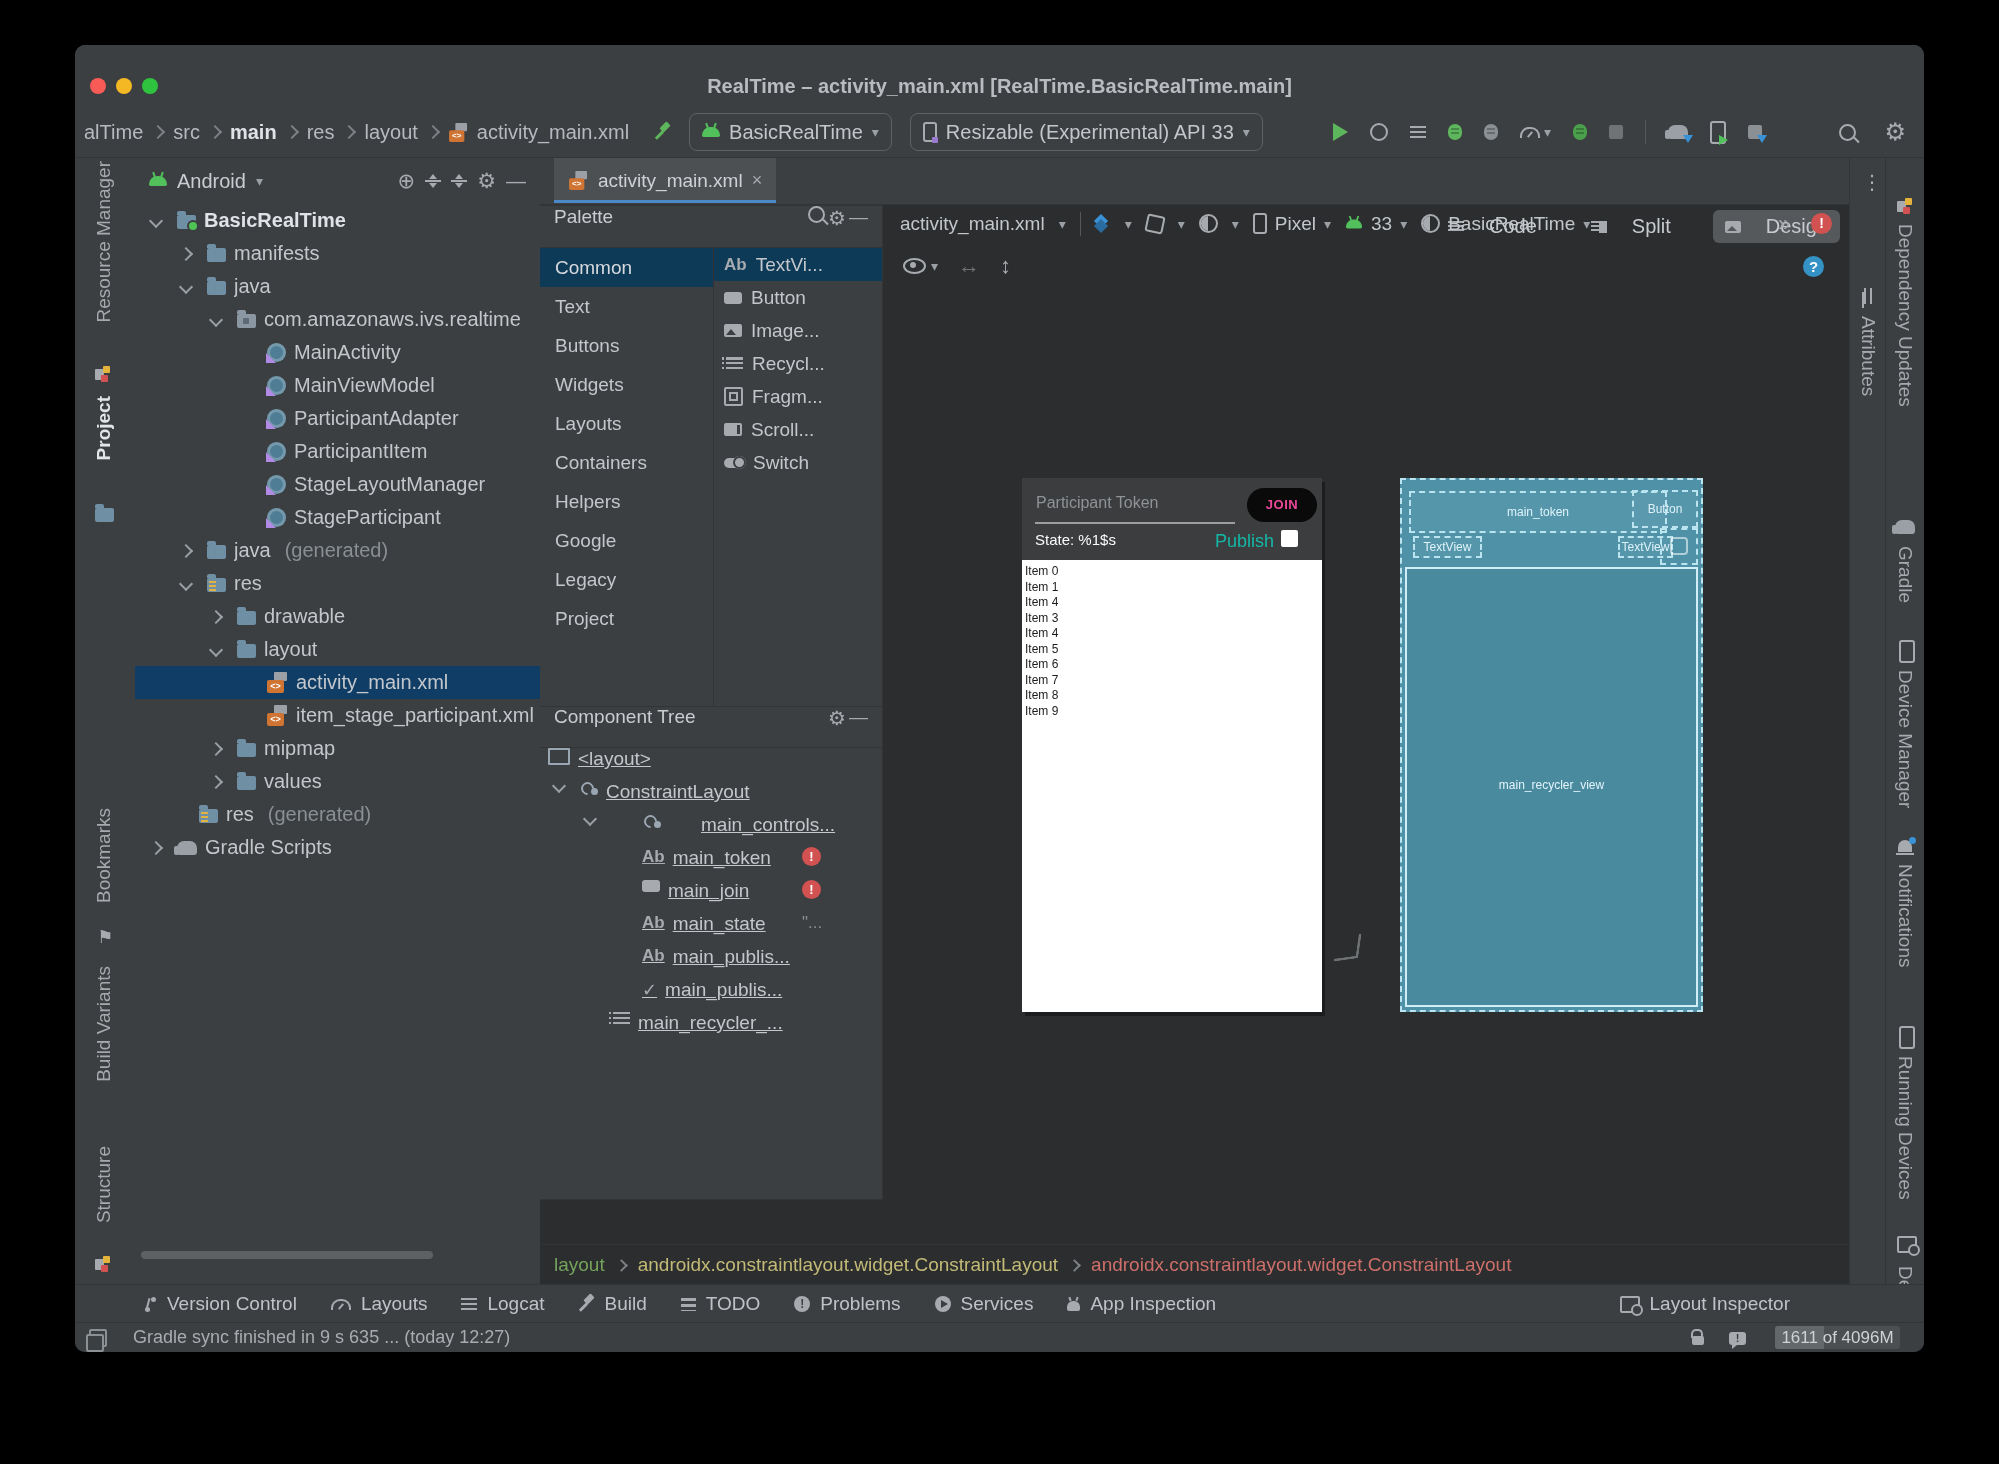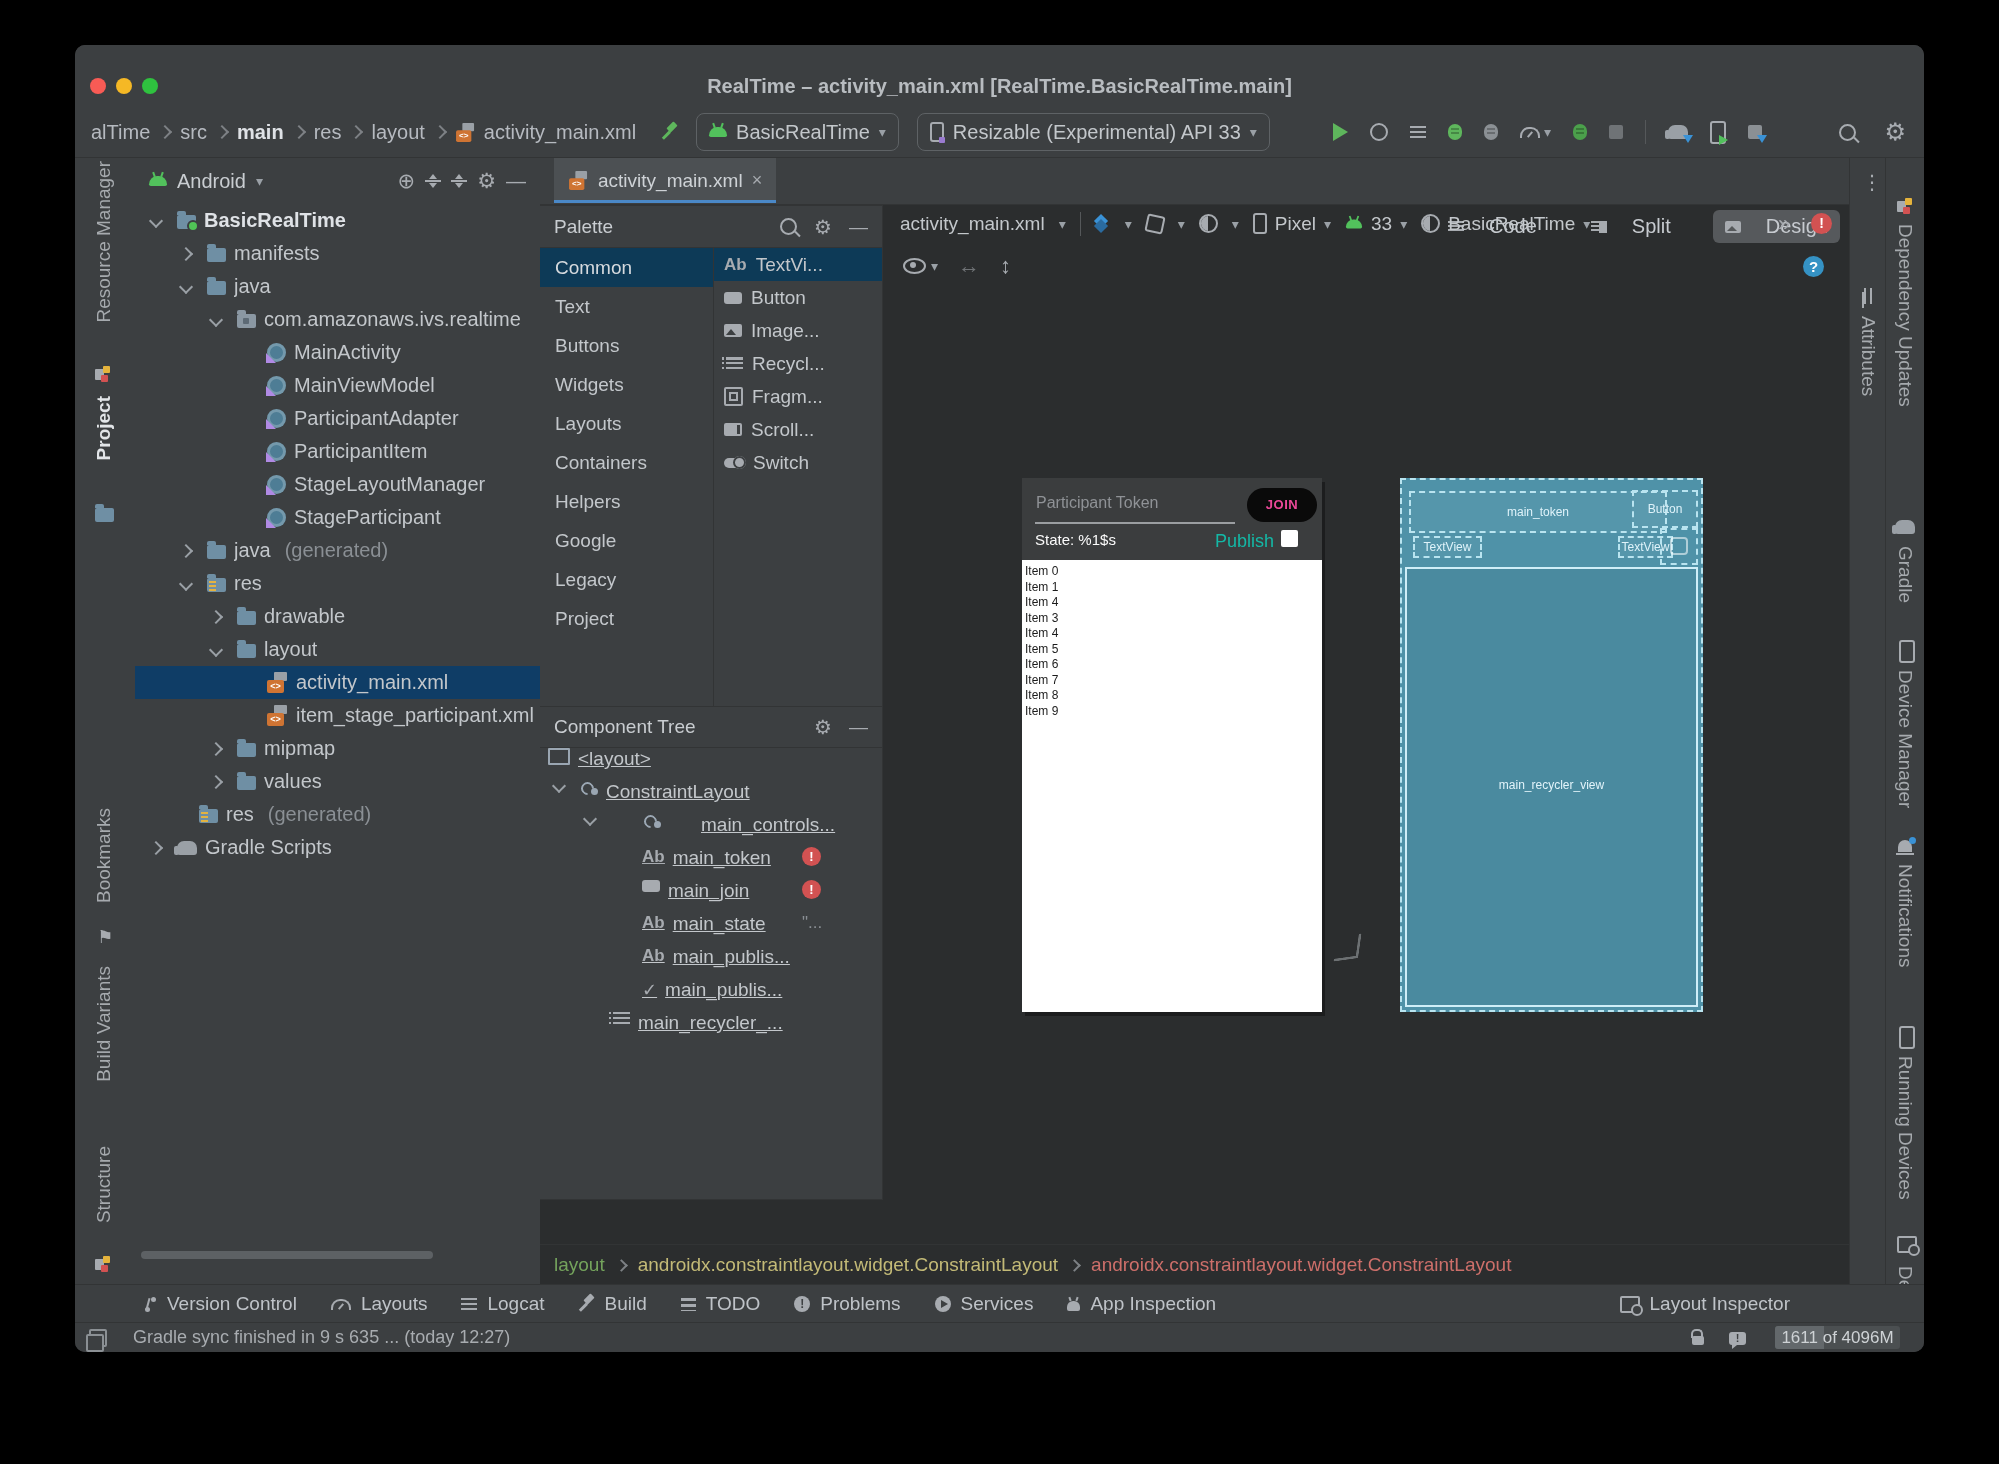--- a/index.html
+++ b/index.html
@@ -4,21 +4,21 @@
 <style>
   html,body{margin:0;padding:0;background:#000;}
   #stage{position:relative;width:1999px;height:1464px;background:#000;font-family:"Liberation Sans","DejaVu Sans",sans-serif;overflow:hidden;}
   #win{position:absolute;left:75px;top:45px;width:1849px;height:1307px;background:#3c3f41;border-radius:10px;overflow:hidden;box-shadow:0 18px 50px rgba(0,0,0,.7);color:#c3c7cb;}
   
   .titlebar{position:absolute;left:0;top:0;right:0;height:62px;background:#3c3f41;}
   .light{position:absolute;top:33px;width:16px;height:16px;border-radius:50%;}
   .title{position:absolute;left:0;right:0;top:30px;text-align:center;font-weight:bold;font-size:20px;color:#b8bcc0;}
   
   .main-toolbar{position:absolute;left:0;top:62px;right:0;height:50px;display:flex;align-items:center;}
-  .crumbs{display:flex;align-items:center;margin-left:16px;font-size:20px;color:#b6bac0;white-space:nowrap;}
+  .crumbs{display:flex;align-items:center;margin-left:9px;font-size:20px;color:#b6bac0;white-space:nowrap;}
   .crumbs .sep{width:8px;height:8px;border-right:2px solid #7d8185;border-top:2px solid #7d8185;transform:rotate(45deg);margin:0 10px;}
   .crumb-main{font-weight:bold;color:#dfe2e6;}
   .tool-btn{display:flex;align-items:center;gap:9px;height:36px;border:1px solid #5e6265;border-radius:8px;padding:0 12px;font-size:20px;color:#c3c7cb;margin-left:18px;background:transparent;}
   .caret{font-size:14px;color:#9aa0a6;line-height:1;}
   .iconrow{display:flex;align-items:center;gap:22px;}
   
   .chev{width:8px;height:8px;border-right:2px solid #9aa0a6;border-bottom:2px solid #9aa0a6;transform:rotate(-45deg);}
   .chev.down{transform:rotate(45deg);}
   .slot{width:26px;display:flex;justify-content:center;flex:none;}
   .folder{width:19px;height:14px;background:#6f8fa4;border-radius:2px;position:relative;flex:none;margin-top:2px;}
@@ -77,21 +77,21 @@
   .modes{position:absolute;right:10px;top:52px;display:flex;align-items:center;gap:30px;font-size:20px;color:#c7cbd0;}
   .mode{display:flex;align-items:center;gap:25px;padding:5px 12px;border-radius:6px;}
   .mode.active{background:#56595c;}
   .mi-code{width:16px;height:12px;background:repeating-linear-gradient(#a7abb0 0 2px,rgba(0,0,0,0) 2px 4px);}
   .mi-split{width:16px;height:12px;background:linear-gradient(90deg,rgba(0,0,0,0) 0 8px,#a7abb0 8px 16px),repeating-linear-gradient(#a7abb0 0 2px,rgba(0,0,0,0) 2px 4px);}
   .mi-design{width:16px;height:12px;background:#a7abb0;border-radius:2px;position:relative;}
   .mi-design::after{content:"";position:absolute;left:2px;bottom:2px;border-left:5px solid rgba(0,0,0,0);border-right:5px solid rgba(0,0,0,0);border-bottom:5px solid #55585a;}
   
   .lpanels{position:absolute;left:0;top:47px;width:343px;height:995px;background:#3c3f41;border:1px solid #323435;border-left:0;box-sizing:border-box;}
   .palette{position:absolute;left:0;top:0;right:0;height:500px;border-bottom:1px solid #323435;}
-  .pphead{height:42px;display:flex;align-items:center;padding:0 14px;gap:17px;font-size:19px;color:#c9cdd1;border-bottom:1px solid #323435;box-sizing:border-box;}
+  .pphead{height:42px;display:flex;align-items:flex-start;padding:0 14px;gap:3px;font-size:19px;color:#c9cdd1;border-bottom:1px solid #323435;box-sizing:border-box;}
   .cats{position:absolute;left:0;top:42px;width:173px;bottom:0;border-right:1px solid #323435;}
   .cat{height:39px;display:flex;align-items:center;padding-left:15px;font-size:19px;color:#c3c7cb;}
   .cat.sel{background:#0d3a57;color:#d6dade;}
   .pitems{position:absolute;left:174px;top:42px;right:0;bottom:0;}
   .pitem{height:33px;display:flex;align-items:center;gap:9px;padding-left:10px;font-size:19px;color:#c3c7cb;}
   .pitem.sel{background:#0d3a57;}
   .ab{font-size:17px;color:#a7abb0;font-weight:bold;flex:none;}
   .ab.u{text-decoration:underline;}
   .wbtn{width:18px;height:12px;background:#a7abb0;border-radius:3px;flex:none;}
   .wimg{width:18px;height:13px;background:#a7abb0;border-radius:2px;position:relative;flex:none;}

